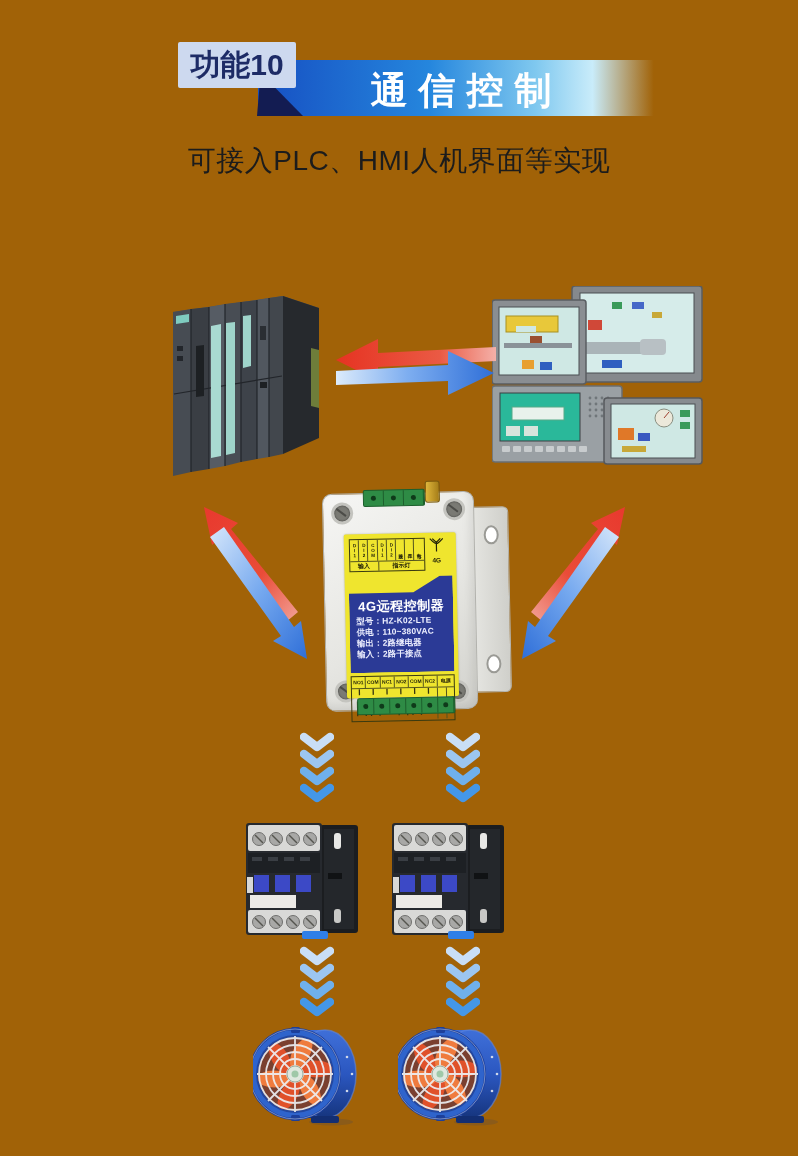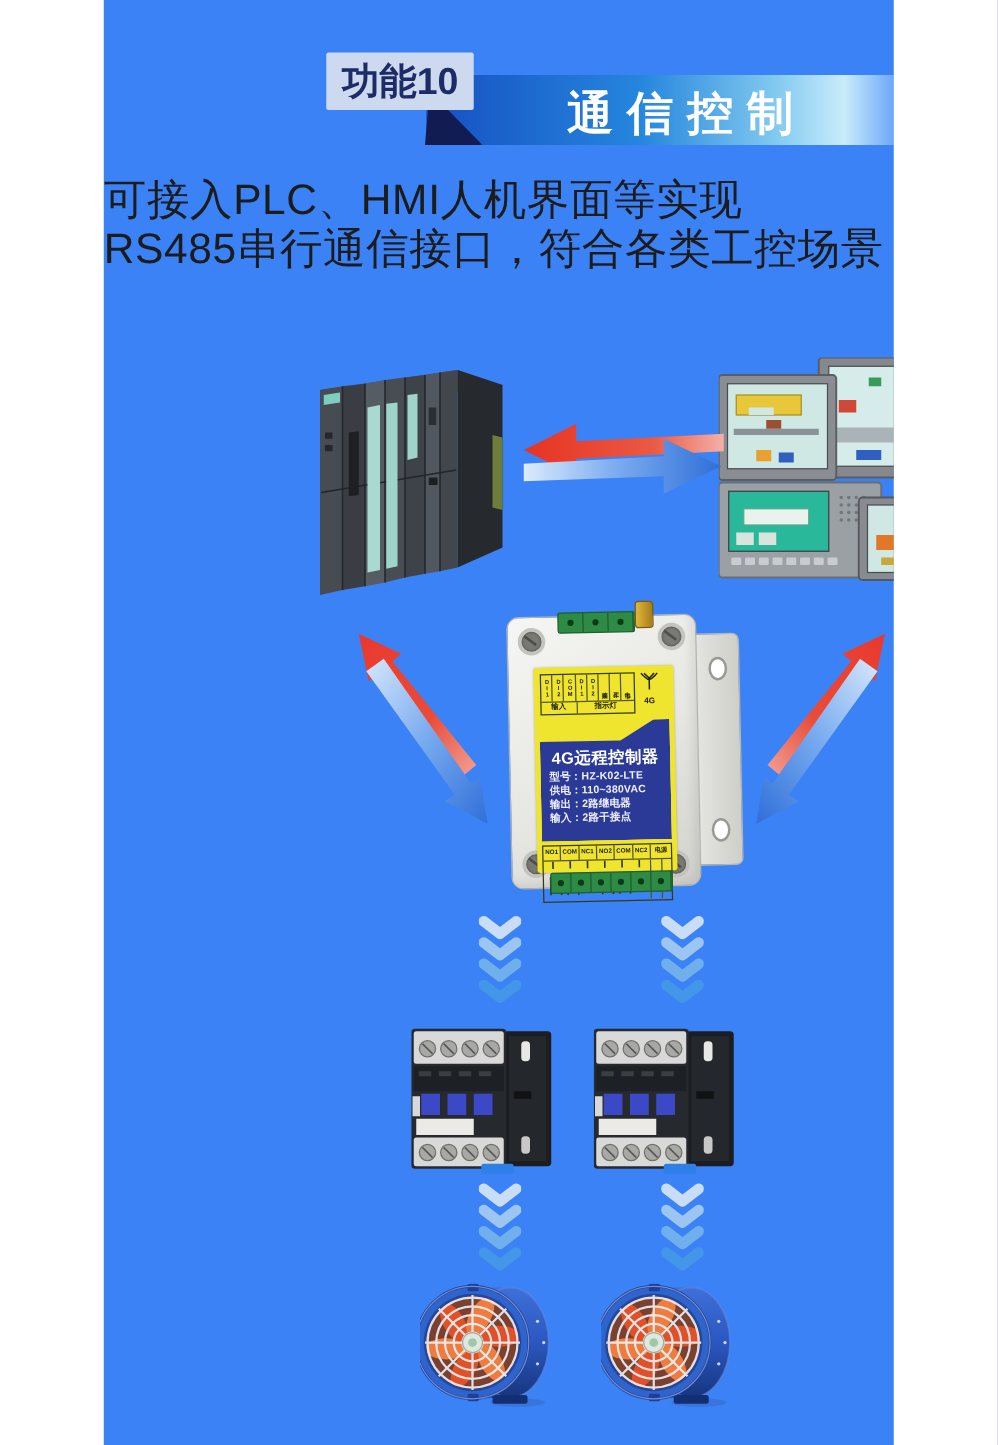--- a/index.html
+++ b/index.html
@@ -1,32 +1,32 @@
 <!DOCTYPE html>
 <html><head>
 <meta charset="utf-8">
 <style>
   html,body{margin:0;padding:0;background:#fff;}
-  .page{position:relative;width:632px;height:1156px;background:#3b82f6;overflow:hidden;
+  .page{position:relative;width:798px;height:1156px;background:#a16207;overflow:hidden;
         font-family:"Liberation Sans","DejaVu Sans",sans-serif;margin:0 auto;}
 
   
   .banner{position:absolute;left:258px;top:60px;width:408px;height:56px;
           background:linear-gradient(90deg,#164fc2 0%,#2586dd 42%,#7fc8ef 68%,#c9ecfa 82%,rgba(255,255,255,0) 97%);}
   .banner-fold{position:absolute;left:257px;top:73px;width:46px;height:43px;background:#131c52;
           clip-path:polygon(8% 0,100% 100%,0 100%);}
   .banner-title{position:absolute;left:296px;top:66px;width:330px;text-align:center;color:#ffffff;
           font-size:37px;font-weight:bold;letter-spacing:11px;text-indent:11px;}
   .badge{position:absolute;left:178px;top:42px;width:118px;height:46px;background:#cdd9ef;
          color:#1d2b66;font-size:30px;font-weight:bold;display:flex;align-items:center;justify-content:center;
          border-radius:2px;}
 
   
-  .desc{position:absolute;left:0;top:141px;width:798px;text-align:left;color:#1c1c1c;
-        font-size:34px;line-height:39px;letter-spacing:0.5px;}
+  .desc{position:absolute;left:0;top:141px;width:798px;text-align:center;color:#1c1c1c;
+        font-size:28px;line-height:39px;letter-spacing:0.5px;}
 
   
   .art{position:absolute;}
   .plc-art{left:163px;top:286px;width:172px;height:195px;}
   .hmi-art{left:492px;top:286px;width:212px;height:180px;}
   .harrow-art{left:330px;top:327px;width:170px;height:72px;}
   .diag-left{left:192px;top:497px;width:125px;height:175px;}
   .diag-right{left:512px;top:497px;width:125px;height:175px;transform:scaleX(-1);}
   .chev{width:34px;height:74px;}
   .chev.a1{left:300px;top:732px;} .chev.b1{left:446px;top:732px;}
@@ -347,21 +347,20 @@
 
 <div class="page">
 
   <div class="banner"></div>
   <div class="banner-fold"></div>
   <div class="banner-title">通信控制</div>
   <div class="badge">功能10</div>
 
   <div class="desc">
     <div>可接入PLC、HMI人机界面等实现</div>
-    <div>RS485串行通信接口，符合各类工控场景</div>
   </div>
 
   <svg class="art plc-art">
       <use href="#sym-plc"></use>
     </svg>
   <svg class="art hmi-art">
       <use href="#sym-hmi"></use>
     </svg>
   <svg class="art harrow-art">
       <use href="#sym-harrows"></use>

